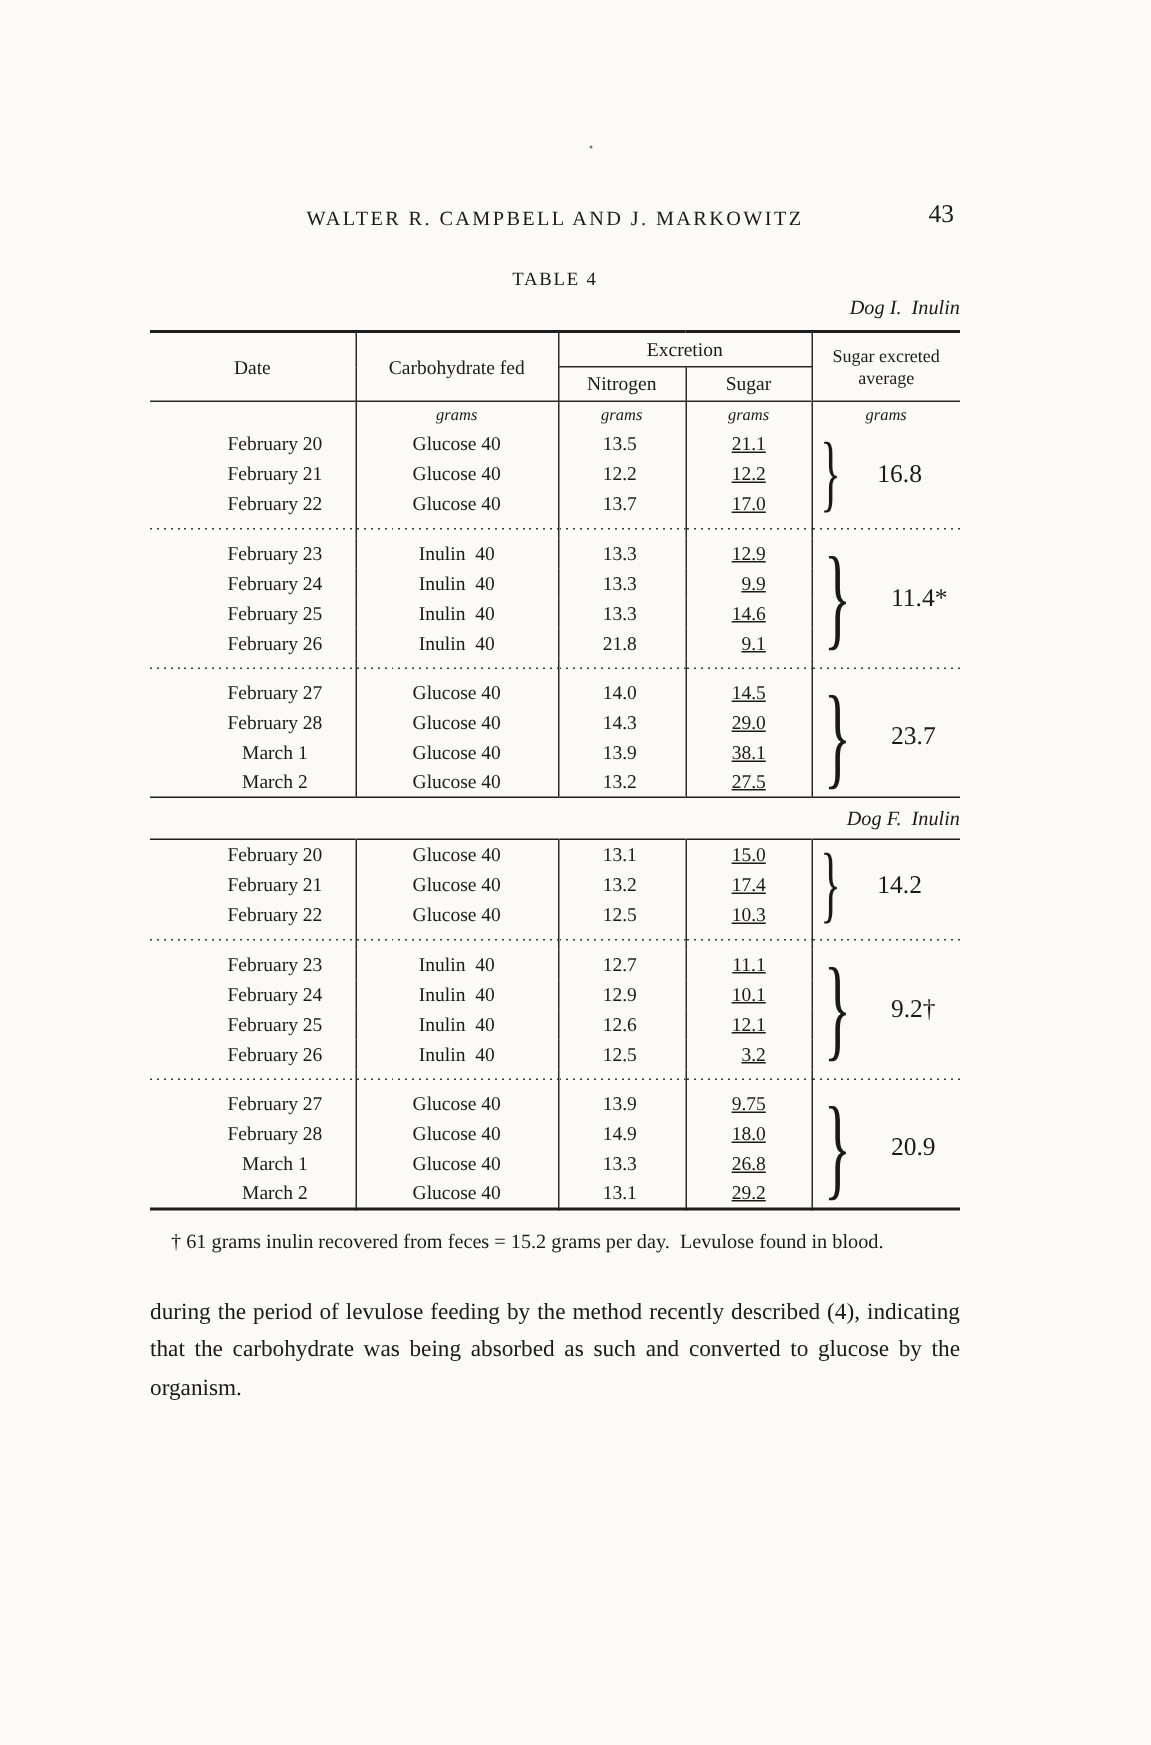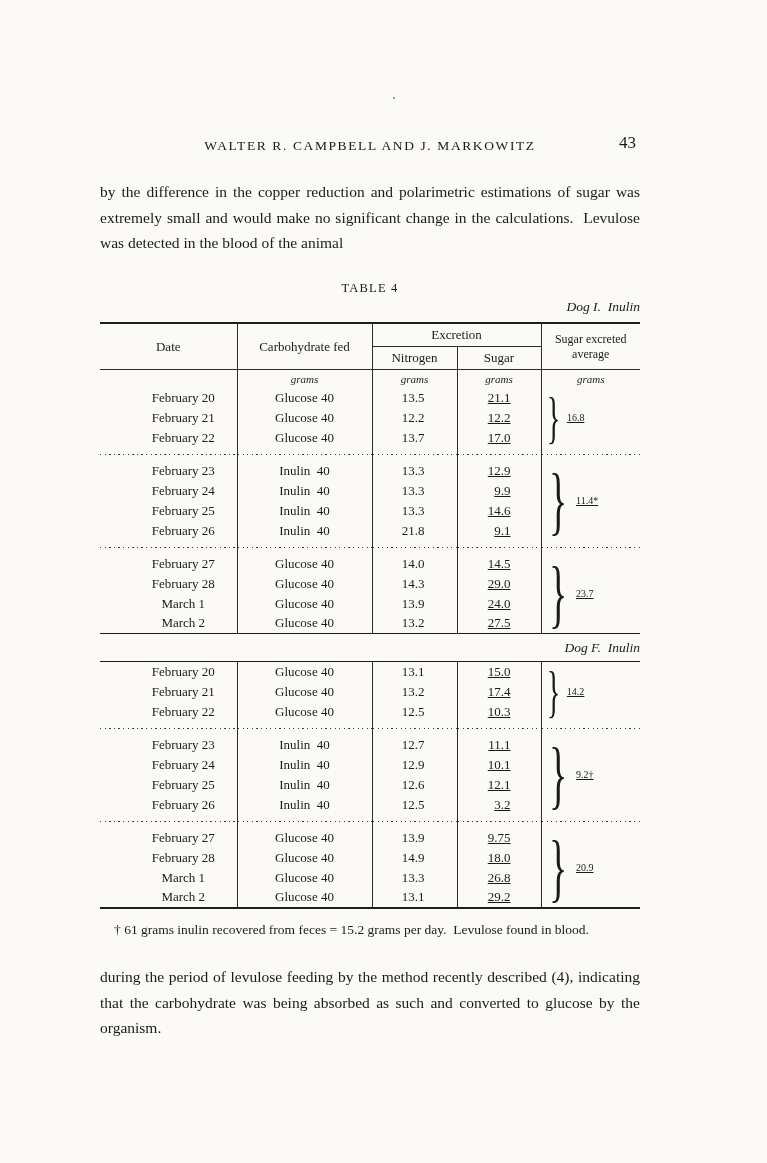--- a/index.html
+++ b/index.html
@@ -68,37 +68,36 @@
 
   .avg-wrap { display: flex; align-items: center; height: 100%; }
   .brace {
     display: inline-block;
     line-height: 0.9;
     transform: scaleX(0.5);
     transform-origin: center;
     font-weight: 400;
     margin-left: -2px;
   }
-  .avg-val { margin-left: 0; font-size: 10px; text-decoration: underline; }
+  .avg-val { margin-left: 18px; font-size: 17px; }
 
   .footnotes { margin-top: 11px; font-size: 13.5px; line-height: 1.5; }
   .footnote { text-indent: 14px; text-align: justify; white-space: pre-wrap; }
 </style>
 </head>
 <body>
 
 <div class="page">
   <div class="speck"></div>
 
   <div class="running-head">
     <span>WALTER R. CAMPBELL AND J. MARKOWITZ</span>
     <span class="page-number">43</span>
   </div>
 
-  <p class="body-text">by the difference in the copper reduction and polarimetric estimations of sugar was extremely small and would make no significant change in the calculations.  Levulose was detected in the blood of the animal</p>
 
   <div class="table-caption">TABLE 4</div>
   <div class="table-subcaption">Dog I.  Inulin</div>
 
   <table id="table-dog1">
     <colgroup>
       <col style="width:137px">
         <col style="width:135px">
         <col style="width:85px">
         <col style="width:84px">
@@ -207,21 +206,21 @@
         <tr>
           <td class="c0 br">February 28</td>
           <td class="c1 br">Glucose 40</td>
           <td class="c2 br">14.3</td>
           <td class="c3 br">29.0</td>
         </tr>
         <tr>
           <td class="c0 br">March 1</td>
           <td class="c1 br">Glucose 40</td>
           <td class="c2 br">13.9</td>
-          <td class="c3 br">24.0</td>
+          <td class="c3 br">38.1</td>
         </tr>
         <tr>
           <td class="c0 br">March 2</td>
           <td class="c1 br">Glucose 40</td>
           <td class="c2 br">13.2</td>
           <td class="c3 br">27.5</td>
         </tr>
       </tbody>
   </table>
 

